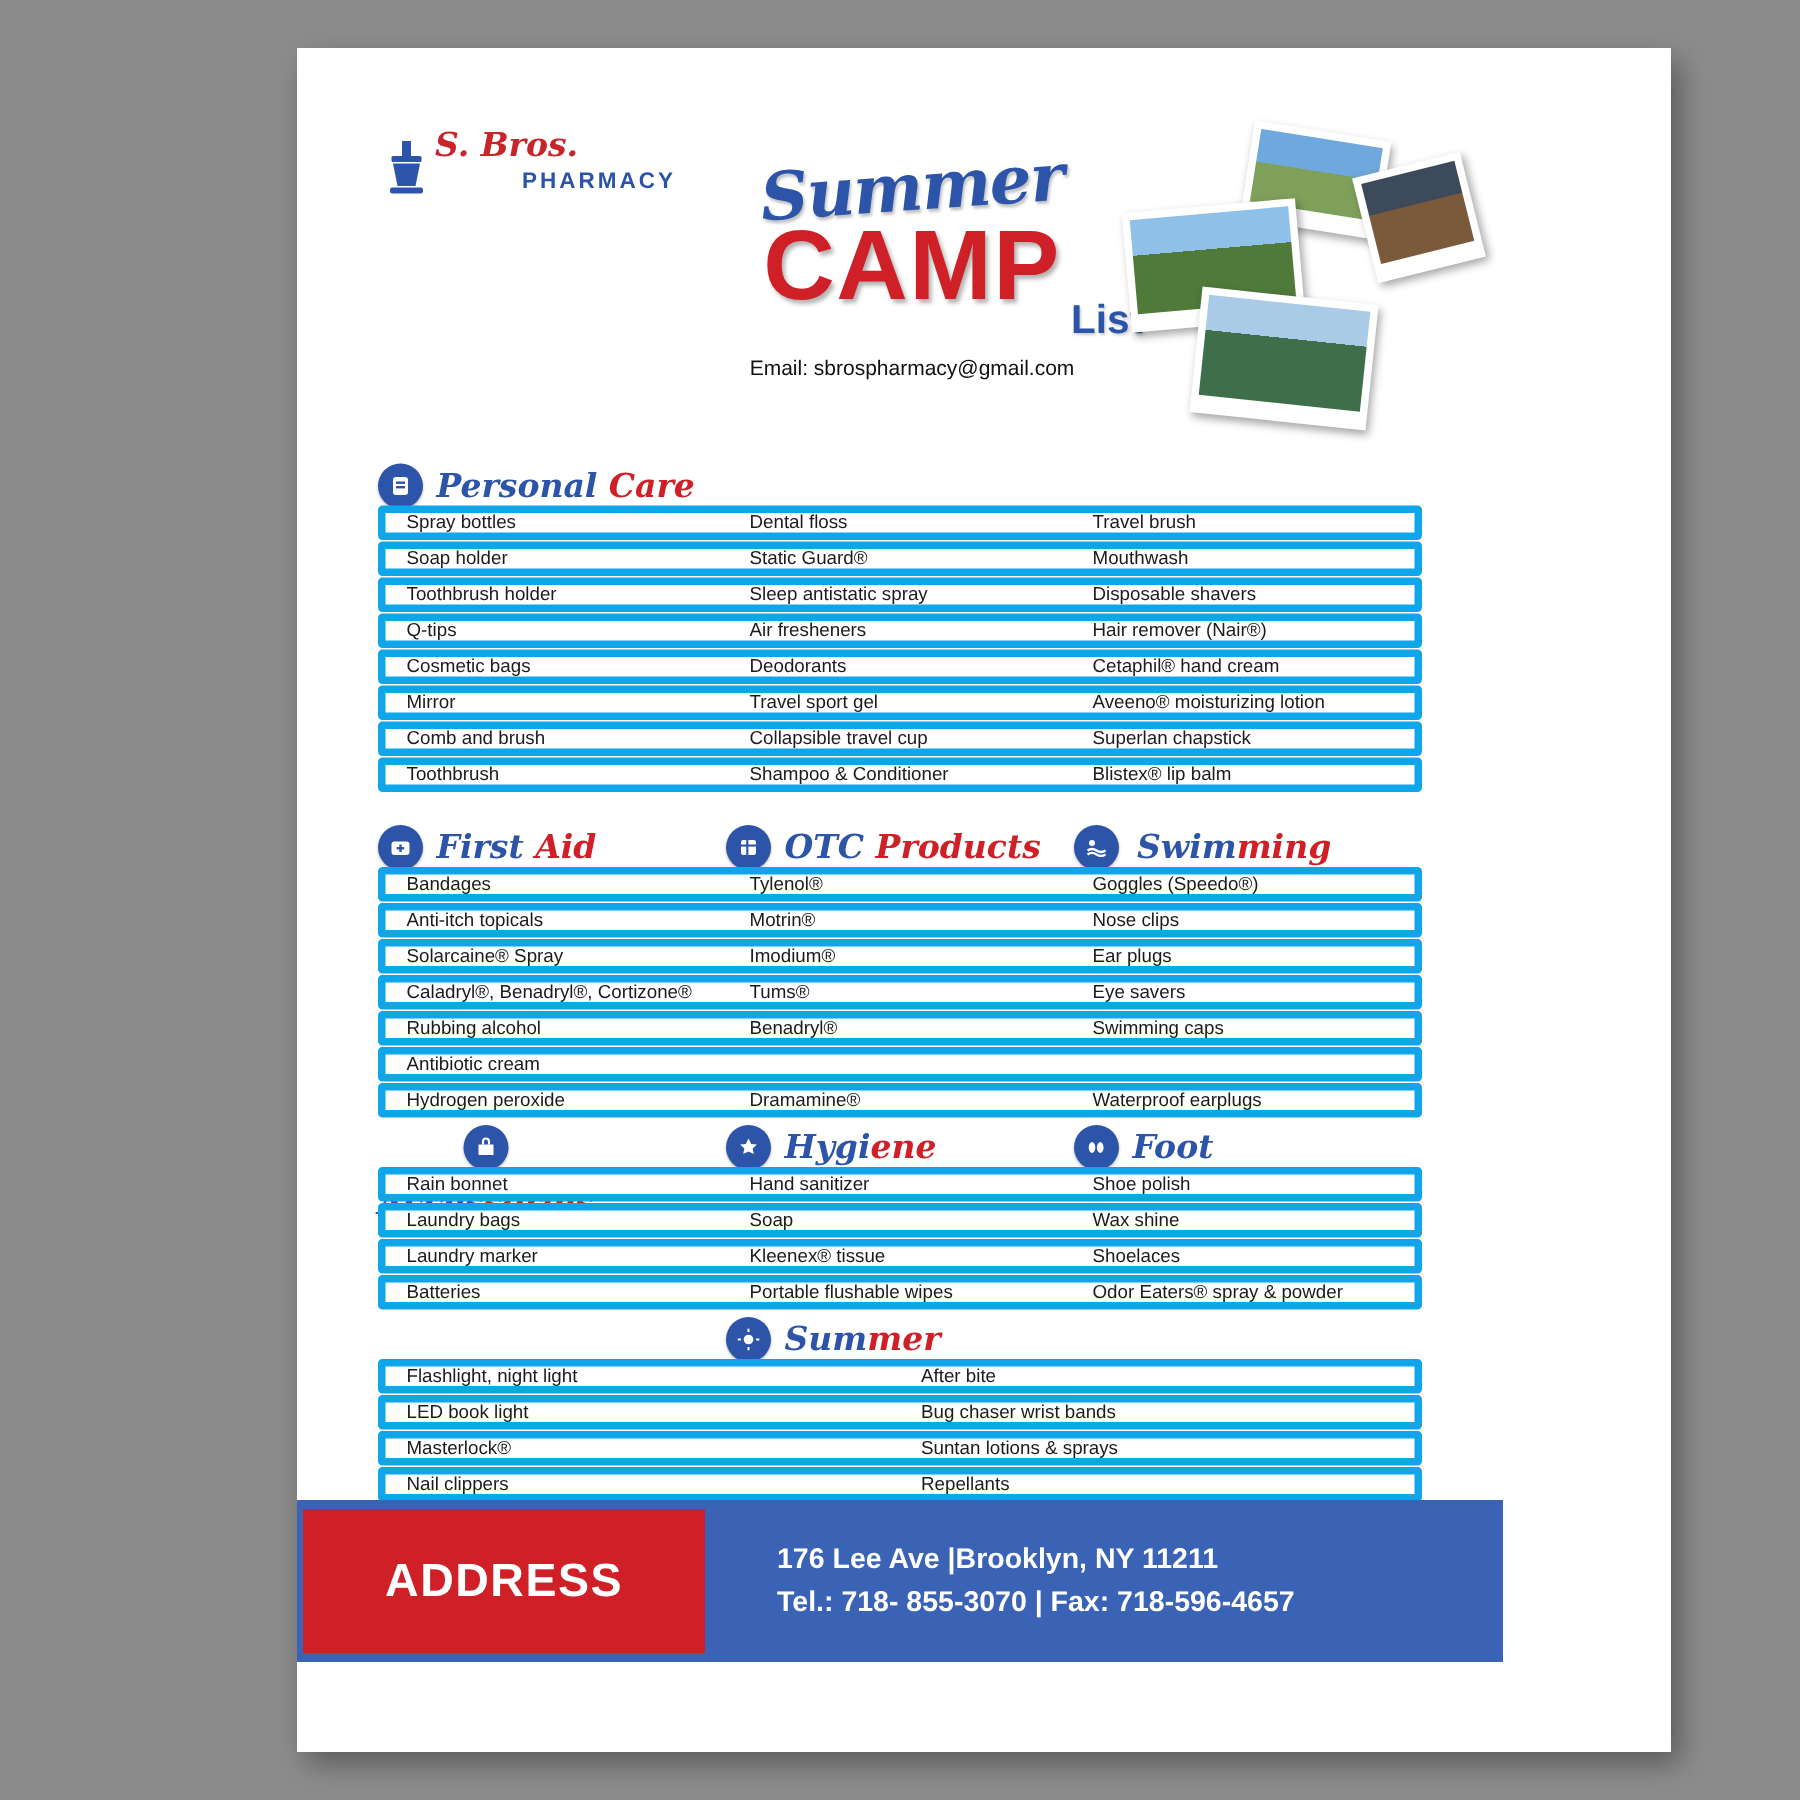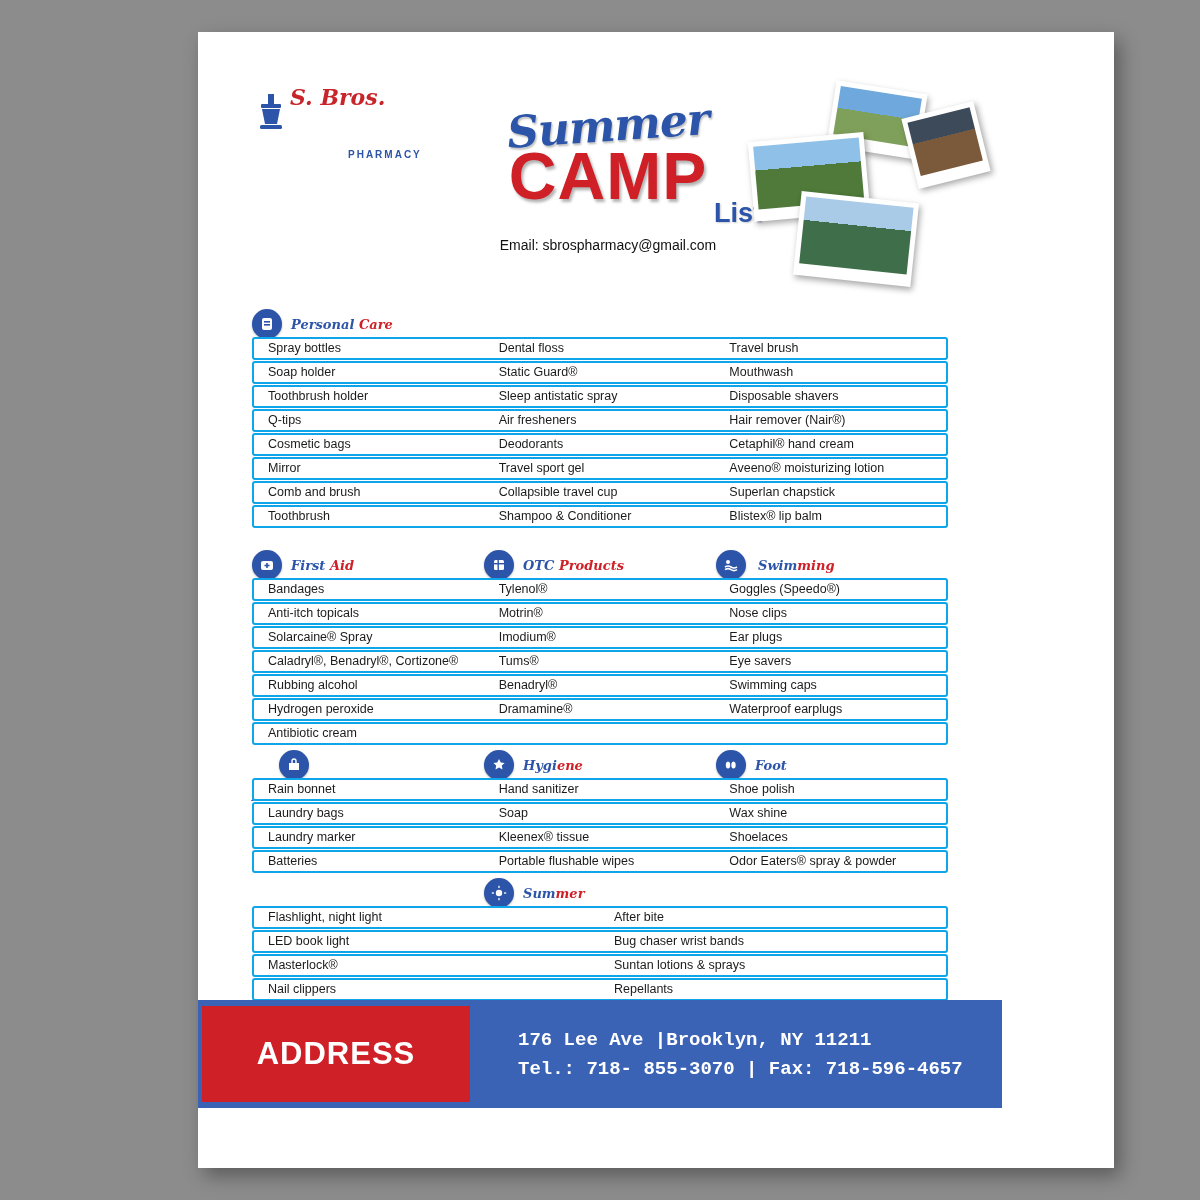--- a/index.html
+++ b/index.html
@@ -38,25 +38,24 @@
     font-style: italic;
     font-weight: bold;
     font-size: 22px;
     color: #c8252b;
     letter-spacing: 0px;
     white-space: nowrap;
   }
   .logo-sub {
     position: absolute; left: 92px; top: 28px;
     font-family: "Liberation Sans", sans-serif;
-    font-size: 10px;
+    font-size: 15px;
     letter-spacing: 2px;
     color: #2c54a8;
     font-weight: bold;
-    margin-top: 37px;
   }
 
   .title-block {
     position: absolute; left: 250px; top: 68px;
     width: 320px; text-align: center;
   }
   .t-summer {
     font-family: "DejaVu Serif", serif;
     font-style: italic;
     font-weight: bold;
@@ -112,31 +111,31 @@
     width: 30px; height: 30px; border-radius: 50%;
     background: #2c54a8;
     display: flex; align-items: center; justify-content: center;
     box-shadow: 0 1px 2px rgba(0,0,0,0.3);
     flex: 0 0 auto;
   }
   .sec-title {
     font-family: "DejaVu Serif", serif;
     font-style: italic;
     font-weight: bold;
-    font-size: 13px;
+    font-size: 22px;
     color: #2c54a8;
     white-space: nowrap;
   }
   .sec-title .red { color: #cf2027; }
 
   
   .rows { position: absolute; }
   .row {
     height: 22.5px;
-    border: 2px solid #0ea5e9;
+    border: 5px solid #0ea5e9;
     border-radius: 3px;
     margin-bottom: 1.5px;
     display: flex;
     align-items: stretch;
     background: #fff;
   }
   .cell {
     display: flex; align-items: center;
     font-size: 12.5px;
     color: #1b1b1b;
@@ -163,21 +162,21 @@
   .addr-box span {
     font-family: "Liberation Sans", sans-serif;
     font-weight: bold;
     font-size: 31px;
     color: #fff;
     letter-spacing: 1px;
   }
   .addr-lines {
     position: absolute; left: 320px; top: 26px;
     color: #fff;
-    font-family: Liberation Mono, monospace;
+    font-family: Liberation Sans, sans-serif;
     font-weight: bold;
     font-size: 19px;
     line-height: 1.5;
   }
 </style>
 </head>
 <body>
 
 <div class="stage">
   <div class="page">
@@ -318,28 +317,28 @@
           <div class="cell c3">Caladryl®, Benadryl®, Cortizone®</div>
           <div class="cell c3">Tums®</div>
           <div class="cell c3">Eye savers</div>
         </div>
         <div class="row">
           <div class="cell c3">Rubbing alcohol</div>
           <div class="cell c3">Benadryl®</div>
           <div class="cell c3">Swimming caps</div>
         </div>
         <div class="row">
+          <div class="cell c3">Antibiotic cream</div>
+          <div class="cell c3 empty"></div>
+          <div class="cell c3 empty"></div>
+        </div>
+        <div class="row">
           <div class="cell c3">Hydrogen peroxide</div>
           <div class="cell c3">Dramamine®</div>
           <div class="cell c3">Waterproof earplugs</div>
-        </div>
-        <div class="row">
-          <div class="cell c3">Antibiotic cream</div>
-          <div class="cell c3 empty"></div>
-          <div class="cell c3 empty"></div>
         </div>
       </div>
 
     <div class="sec-head" style="left:54px; top:718px;flex-direction:column;">
       <div class="sec-badge">
         <svg width="18" height="18" viewBox="0 0 18 18">
             <path d="M4 7 h10 v7 h-10 z" fill="#fff"></path>
             <path d="M7 7 v-2 a2 2 0 0 1 4 0 v2" stroke="#fff" stroke-width="1.4" fill="none"></path>
           </svg>
       </div>

